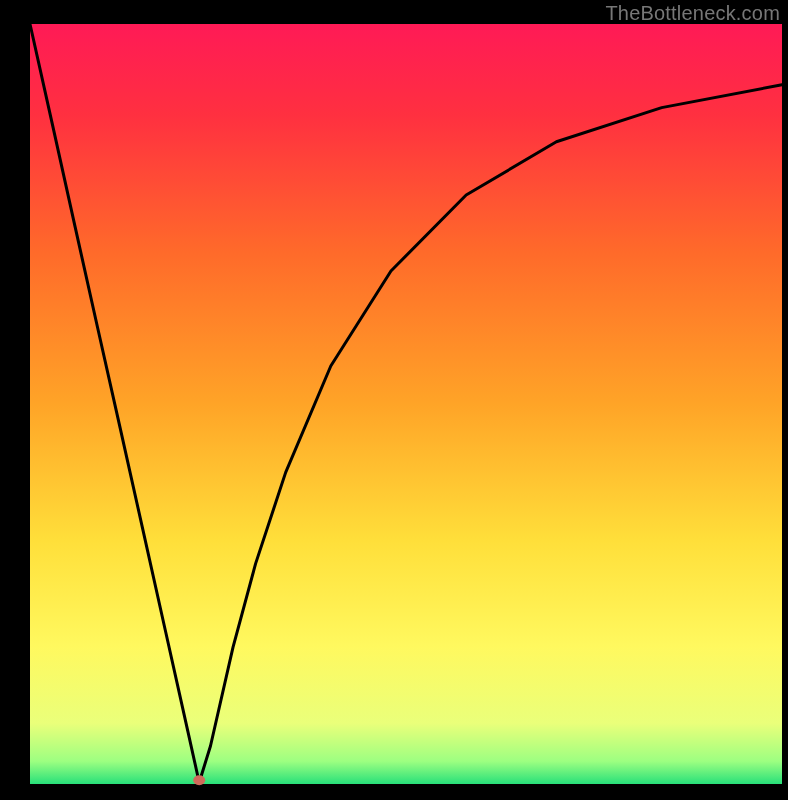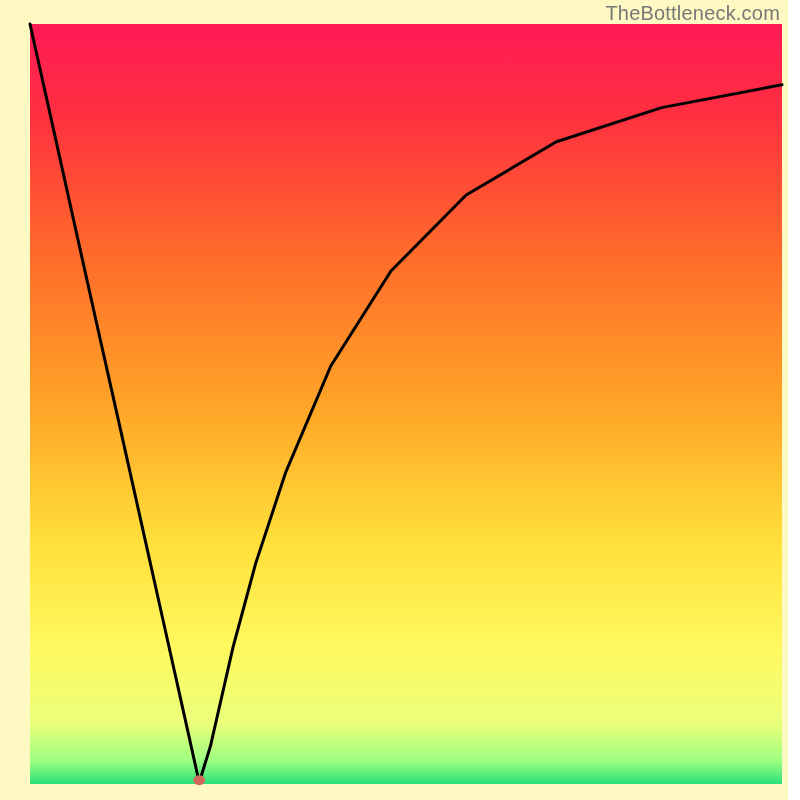--- a/index.html
+++ b/index.html
@@ -7,21 +7,21 @@
     padding: 0;
     width: 800px;
     height: 800px;
     overflow: hidden;
     font-family: Arial, Helvetica, sans-serif;
   }
   .frame {
     position: relative;
     width: 788px;
     height: 800px;
-    background: #fef9c3;
+    background: #000000;
   }
   .watermark {
     position: absolute;
     top: 2px;
     right: 8px;
     color: #777;
     font-size: 20px;
     font-weight: 500;
     letter-spacing: 0.2px;
     z-index: 10;

